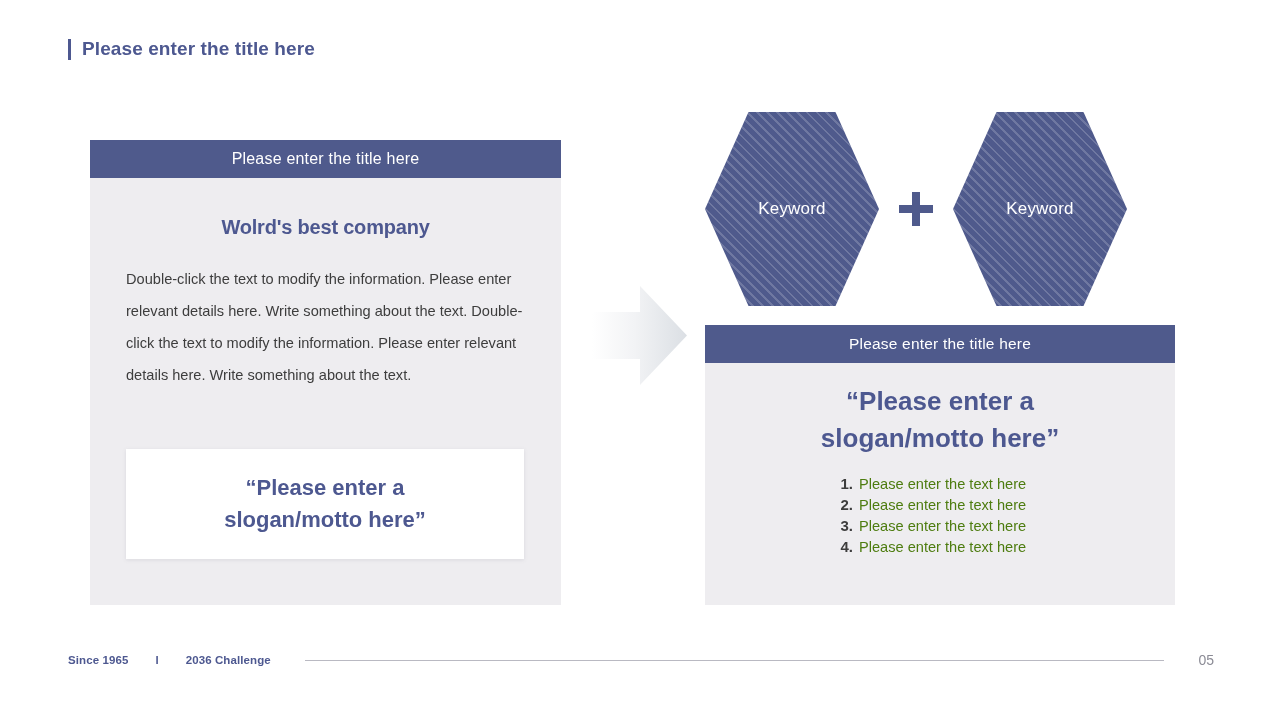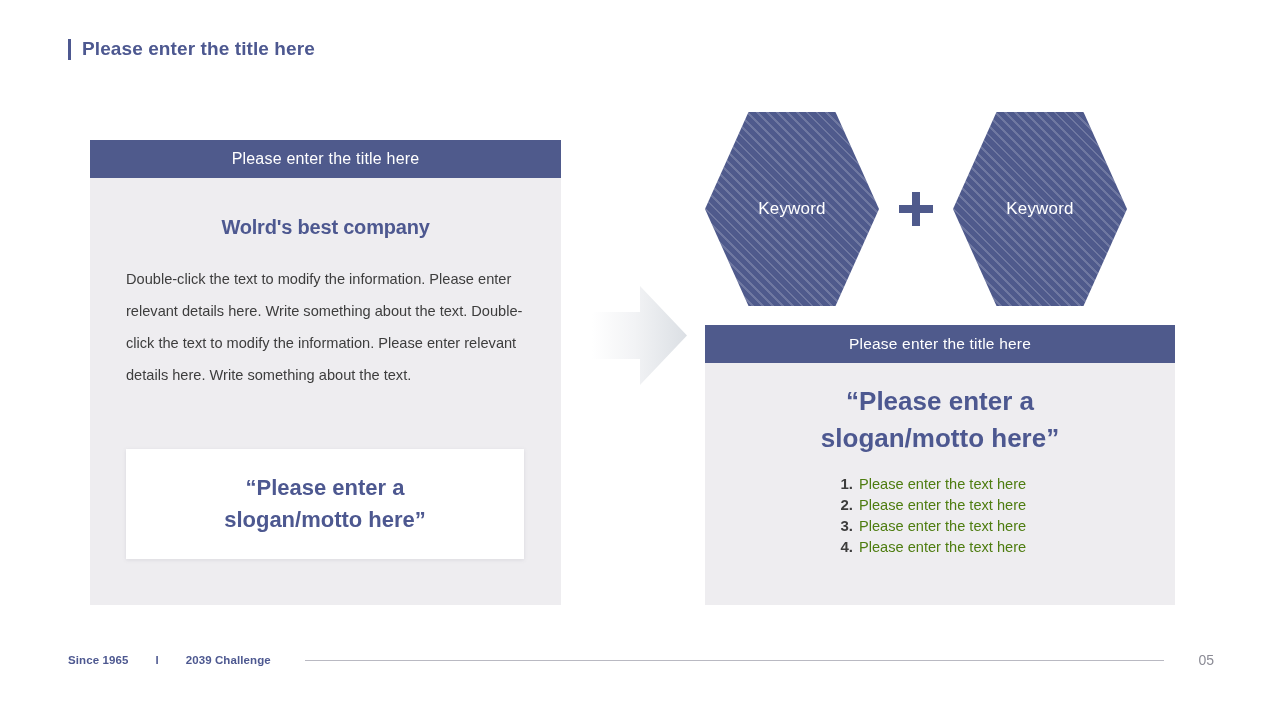--- a/index.html
+++ b/index.html
@@ -326,16 +326,16 @@
       <span class="num">4.</span>
       <span class="item-text">Please enter the text here</span>
     </li>
   </ul>
 
 </div>
 
 <div id="footer">
   <span class="footer-text">Since 1965</span>
   <span class="footer-sep">l</span>
-  <span class="footer-text">2039 Challenge</span>
+  <span class="footer-text">2036 Challenge</span>
   <span class="footer-rule"></span>
   <span class="page-num">05</span>
 </div>
 
 </body></html>

